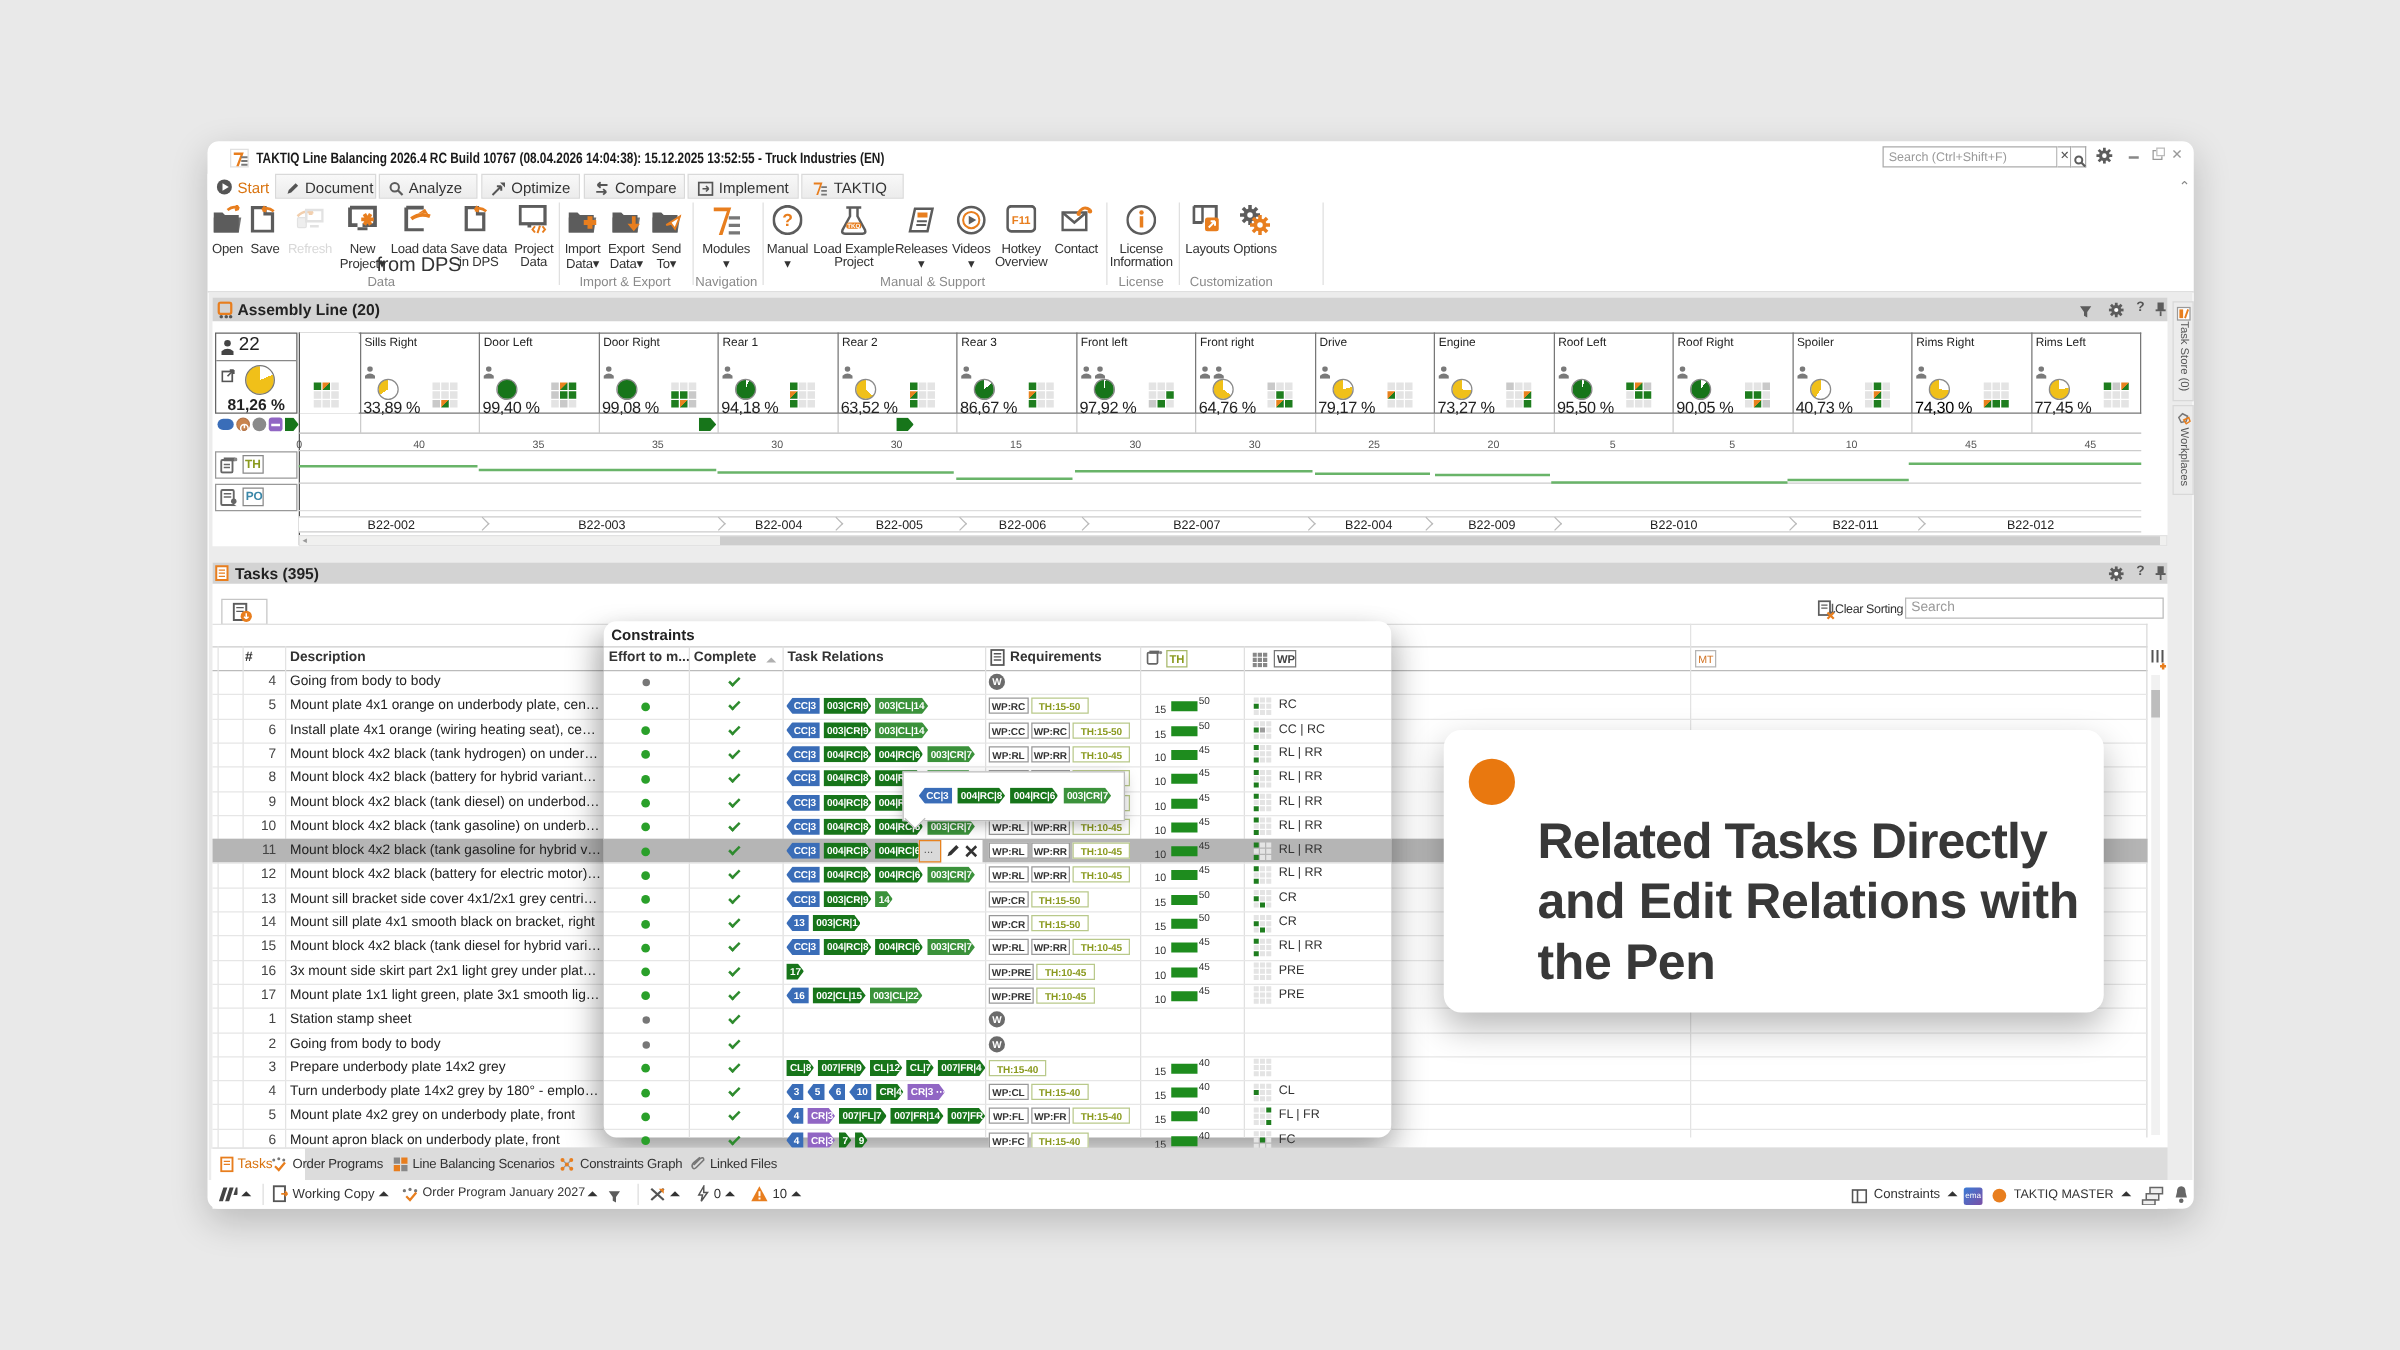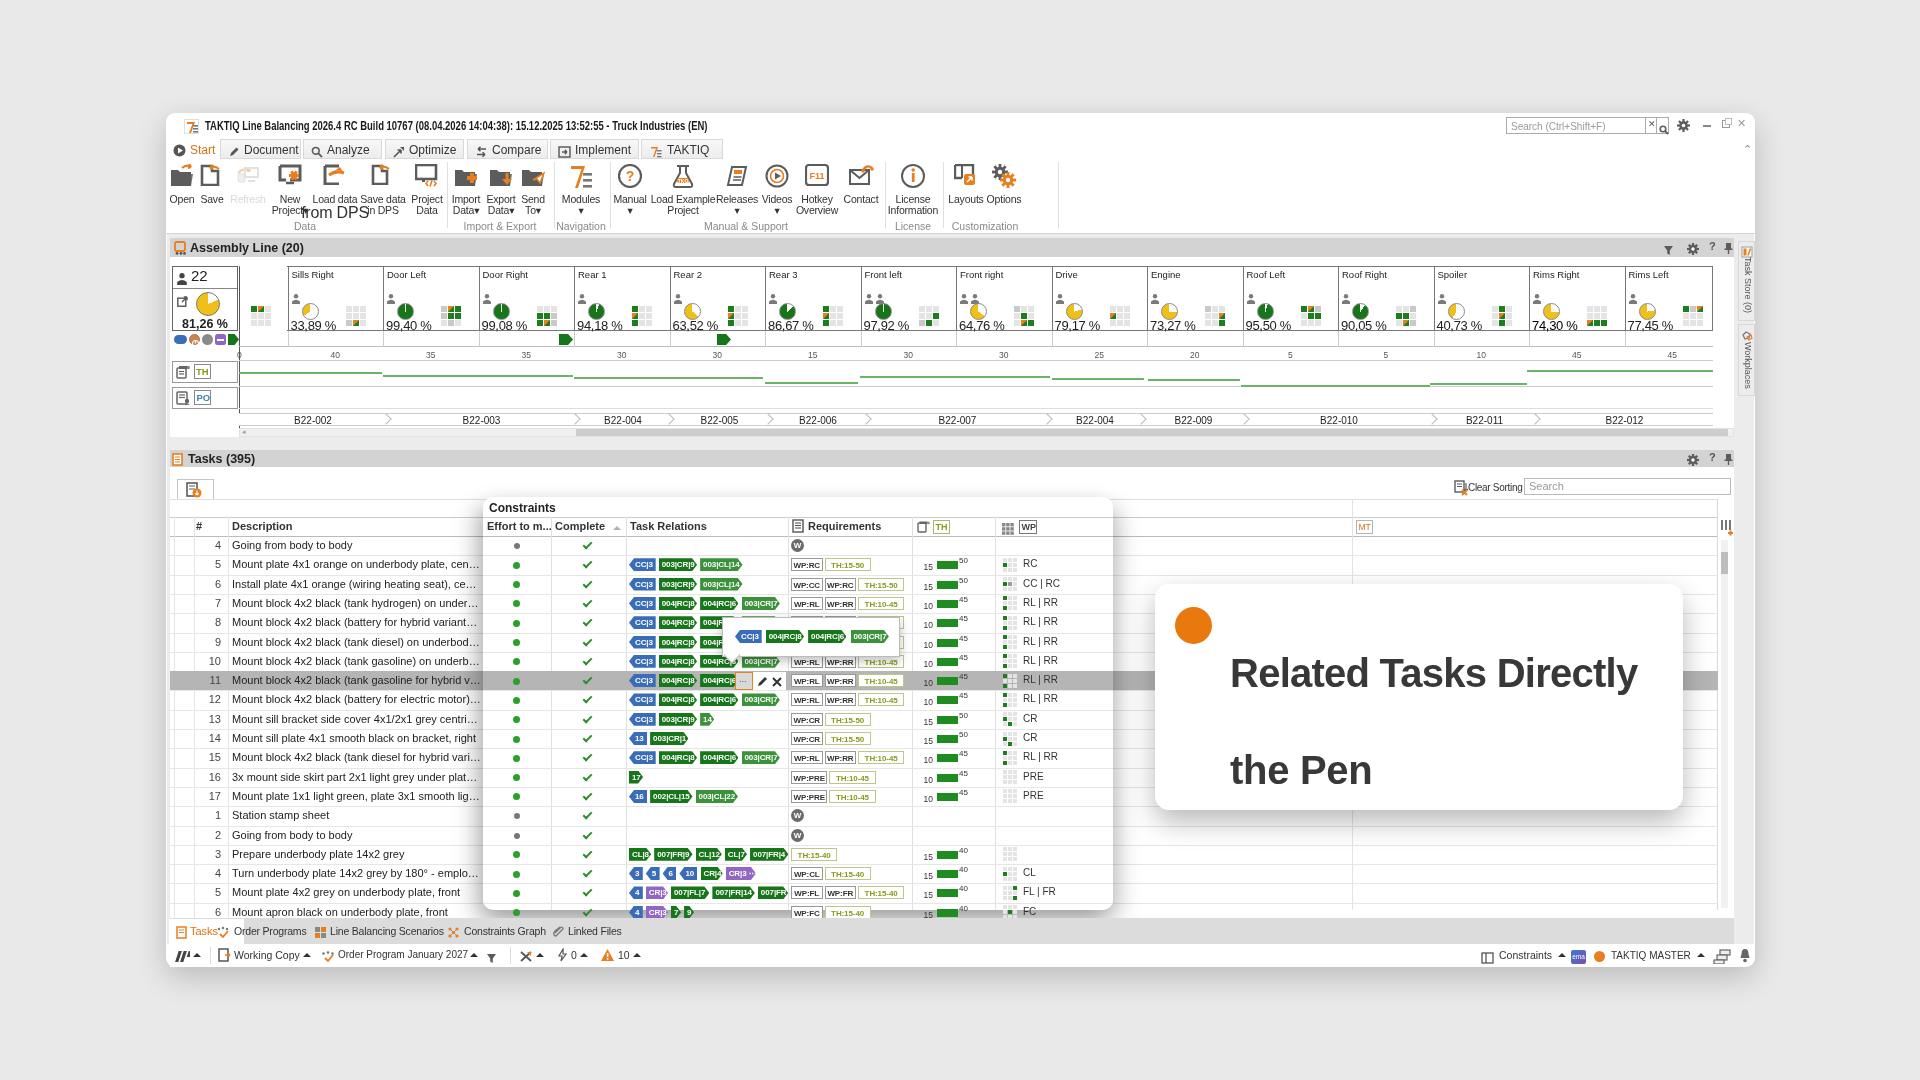--- a/index.html
+++ b/index.html
@@ -1393,13 +1393,14 @@
     <div class="abs " style="left:1742.5px;top:257px;font-size:9px;color:#555;writing-mode:vertical-rl;white-space:nowrap">Task Store (0)</div>
     <div class="abs " style="left:1738px;top:324px;width:17px;height:72px;background:#ececec;border:1px solid #d8d8d8"></div>
     <div class="abs" style="left:1740.5px;top:327.5px"><svg width="12" height="12" viewBox="0 0 12 12">
         <path d="M2 5 L5 2 L9 4 L8 8 L4 9 Z" fill="none" stroke="#777" stroke-width="1.2"></path>
         <path d="M6 7 L10 5 L11 8 L8 10 Z" fill="none" stroke="#e87e1e" stroke-width="1.2"></path>
       </svg></div>
     <div class="abs " style="left:1742.5px;top:342px;font-size:9px;color:#555;writing-mode:vertical-rl;white-space:nowrap">Workplaces</div>
     <div class="abs" style="left:1155px;top:584px;width:528px;height:226px;background:#fff;border-radius:14px;box-shadow:0 12px 28px rgba(0,0,0,0.28)"></div>
     <div class="abs" style="left:1174.5px;top:607px;width:37px;height:37px;border-radius:50%;background:#e9780f"></div>
     <div class="abs " style="left:1230px;top:650.5px;font-size:40px;font-weight:bold;color:#383838;line-height:44px;letter-spacing:-0.75px;white-space:nowrap">Related Tasks Directly</div>
+    <div class="abs " style="left:1230px;top:699px;font-size:40px;font-weight:bold;color:#383838;line-height:44px;letter-spacing:-0.3px;white-space:nowrap">and Edit Relations with</div>
     <div class="abs " style="left:1230px;top:747.5px;font-size:40px;font-weight:bold;color:#383838;line-height:44px;letter-spacing:-0.3px;white-space:nowrap">the Pen</div>
   </div>
 </body></html>

